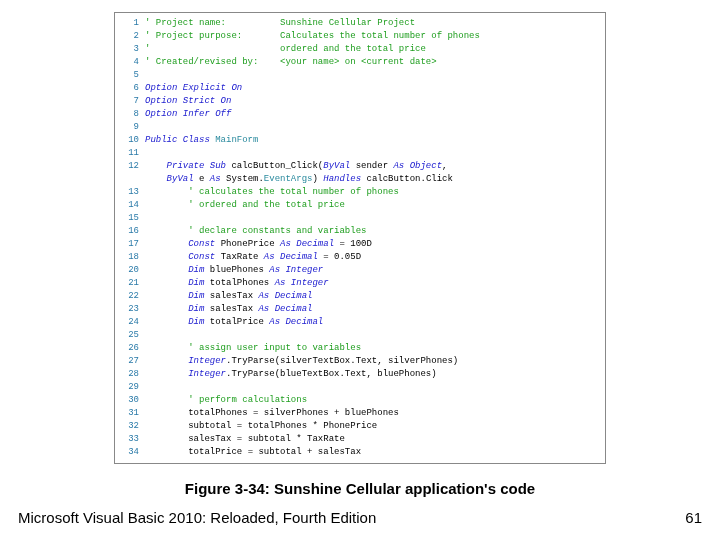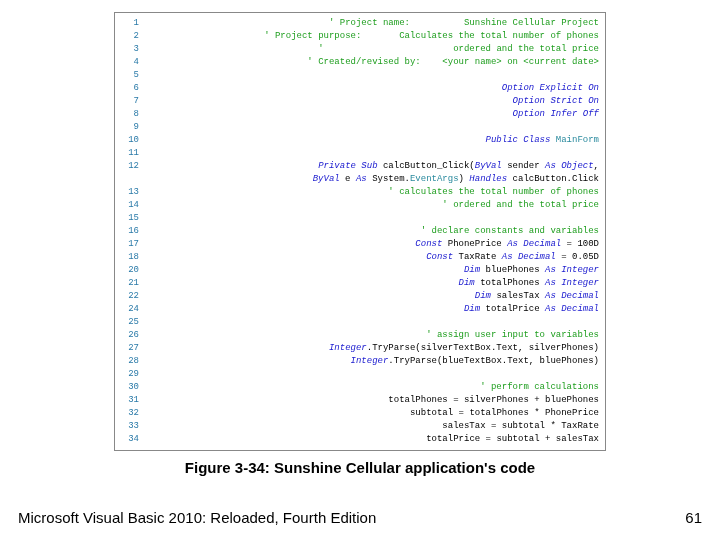--- a/index.html
+++ b/index.html
@@ -27,31 +27,30 @@
   }
   .lineno {
     width: 20px;
     text-align: right;
     color: #2a7aa8;
     padding-right: 6px;
     flex-shrink: 0;
   }
   .code {
     flex: 1;
-    text-align: right;
   }
   .comment { color: #1f9e1f; }
   .keyword { color: #2020d0; font-style: italic; }
   .type    { color: #2a8a9e; margin-top: 12px; }
   .plain   { color: #000; }
   .caption {
     text-align: center;
     font-weight: bold;
     font-size: 15px;
-    margin-top: 8px;
+    margin-top: 16px;
   }
   .footer {
     position: absolute;
     bottom: 14px;
     left: 18px;
     right: 18px;
     font-size: 15px;
   }
   .page-num {
     position: absolute;
@@ -78,20 +77,21 @@
     <div class="code-line"><span class="lineno"></span><span class="code"><span class="plain">    </span><span class="keyword">ByVal </span><span class="plain">e </span><span class="keyword">As </span><span class="plain">System.</span><span class="type">EventArgs</span><span class="plain">) </span><span class="keyword">Handles </span><span class="plain">calcButton.Click</span></span></div>
     <div class="code-line"><span class="lineno">13</span><span class="code"><span class="plain">        </span><span class="comment">' calculates the total number of phones</span></span></div>
     <div class="code-line"><span class="lineno">14</span><span class="code"><span class="plain">        </span><span class="comment">' ordered and the total price</span></span></div>
     <div class="code-line"><span class="lineno">15</span><span class="code"><span class="plain"></span></span></div>
     <div class="code-line"><span class="lineno">16</span><span class="code"><span class="plain">        </span><span class="comment">' declare constants and variables</span></span></div>
     <div class="code-line"><span class="lineno">17</span><span class="code"><span class="plain">        </span><span class="keyword">Const </span><span class="plain">PhonePrice </span><span class="keyword">As Decimal </span><span class="plain">= 100D</span></span></div>
     <div class="code-line"><span class="lineno">18</span><span class="code"><span class="plain">        </span><span class="keyword">Const </span><span class="plain">TaxRate </span><span class="keyword">As Decimal </span><span class="plain">= 0.05D</span></span></div>
     <div class="code-line"><span class="lineno">20</span><span class="code"><span class="plain">        </span><span class="keyword">Dim </span><span class="plain">bluePhones </span><span class="keyword">As Integer</span></span></div>
     <div class="code-line"><span class="lineno">21</span><span class="code"><span class="plain">        </span><span class="keyword">Dim </span><span class="plain">totalPhones </span><span class="keyword">As Integer</span></span></div>
     <div class="code-line"><span class="lineno">22</span><span class="code"><span class="plain">        </span><span class="keyword">Dim </span><span class="plain">salesTax </span><span class="keyword">As Decimal</span></span></div>
+    <div class="code-line"><span class="lineno">23</span><span class="code"><span class="plain">        </span><span class="keyword">Dim </span><span class="plain">salesTax </span><span class="keyword">As Decimal</span></span></div>
     <div class="code-line"><span class="lineno">24</span><span class="code"><span class="plain">        </span><span class="keyword">Dim </span><span class="plain">totalPrice </span><span class="keyword">As Decimal</span></span></div>
     <div class="code-line"><span class="lineno">25</span><span class="code"><span class="plain"></span></span></div>
     <div class="code-line"><span class="lineno">26</span><span class="code"><span class="plain">        </span><span class="comment">' assign user input to variables</span></span></div>
     <div class="code-line"><span class="lineno">27</span><span class="code"><span class="plain">        </span><span class="keyword">Integer</span><span class="plain">.TryParse(silverTextBox.Text, silverPhones)</span></span></div>
     <div class="code-line"><span class="lineno">28</span><span class="code"><span class="plain">        </span><span class="keyword">Integer</span><span class="plain">.TryParse(blueTextBox.Text, bluePhones)</span></span></div>
     <div class="code-line"><span class="lineno">29</span><span class="code"><span class="plain"></span></span></div>
     <div class="code-line"><span class="lineno">30</span><span class="code"><span class="plain">        </span><span class="comment">' perform calculations</span></span></div>
     <div class="code-line"><span class="lineno">31</span><span class="code"><span class="plain">        </span><span class="plain">totalPhones = silverPhones + bluePhones</span></span></div>
     <div class="code-line"><span class="lineno">32</span><span class="code"><span class="plain">        </span><span class="plain">subtotal = totalPhones * PhonePrice</span></span></div>
     <div class="code-line"><span class="lineno">33</span><span class="code"><span class="plain">        </span><span class="plain">salesTax = subtotal * TaxRate</span></span></div>

